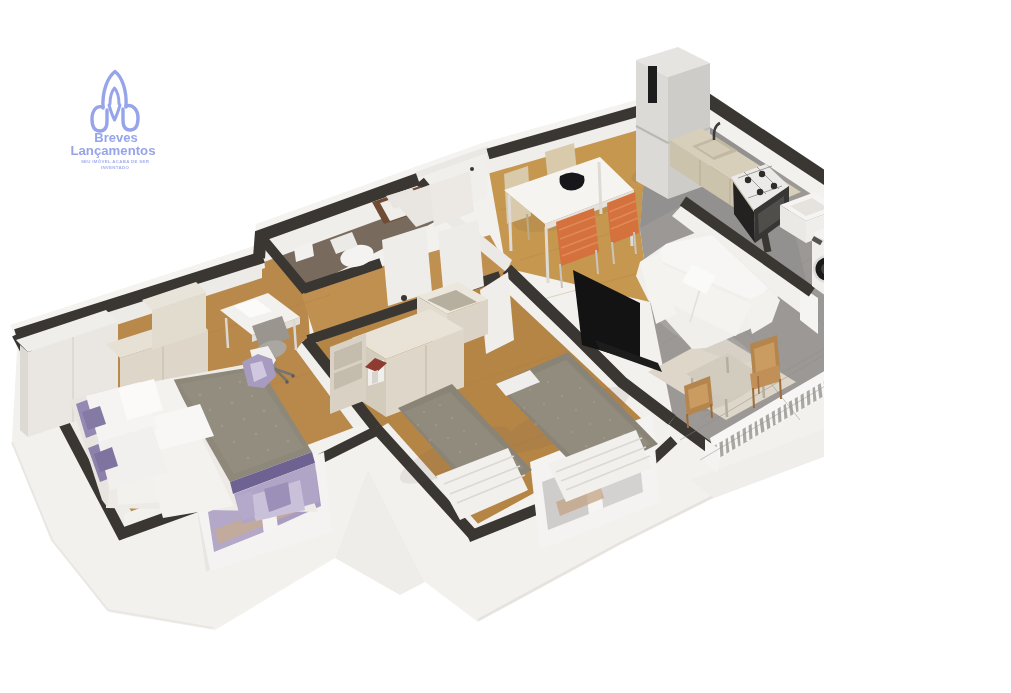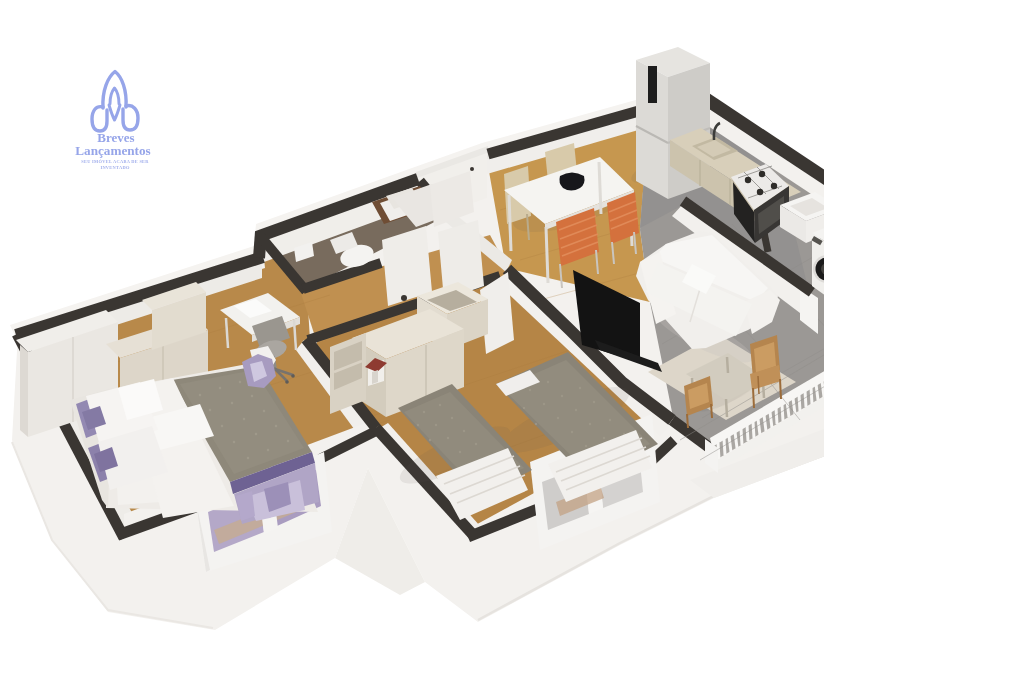--- a/index.html
+++ b/index.html
@@ -1,17 +1,17 @@
 <!DOCTYPE html>
 <html><head>
 <meta charset="utf-8">
 <style>
 html,body{margin:0;padding:0;background:#ffffff;}
 #page{width:824px;height:693px;position:relative;overflow:hidden;background:#ffffff;
-font-family:Liberation Serif, serif;}
+font-family:Liberation Sans, sans-serif;}
 </style>
 </head>
 <body>
 <div id="page">
 <svg width="1011" height="693" viewBox="0 0 1011 693">
 <rect width="1011" height="693" fill="#ffffff"></rect>
 
 <g id="slab">
 <polygon points="18,333 12,440 52,540 108,612 215,630 335,558 368,468 425,582 478,622 620,545 714,498 900,428 991,358 991,287 706,96 487,153 262,256" fill="#f3f1ee"></polygon>
 

